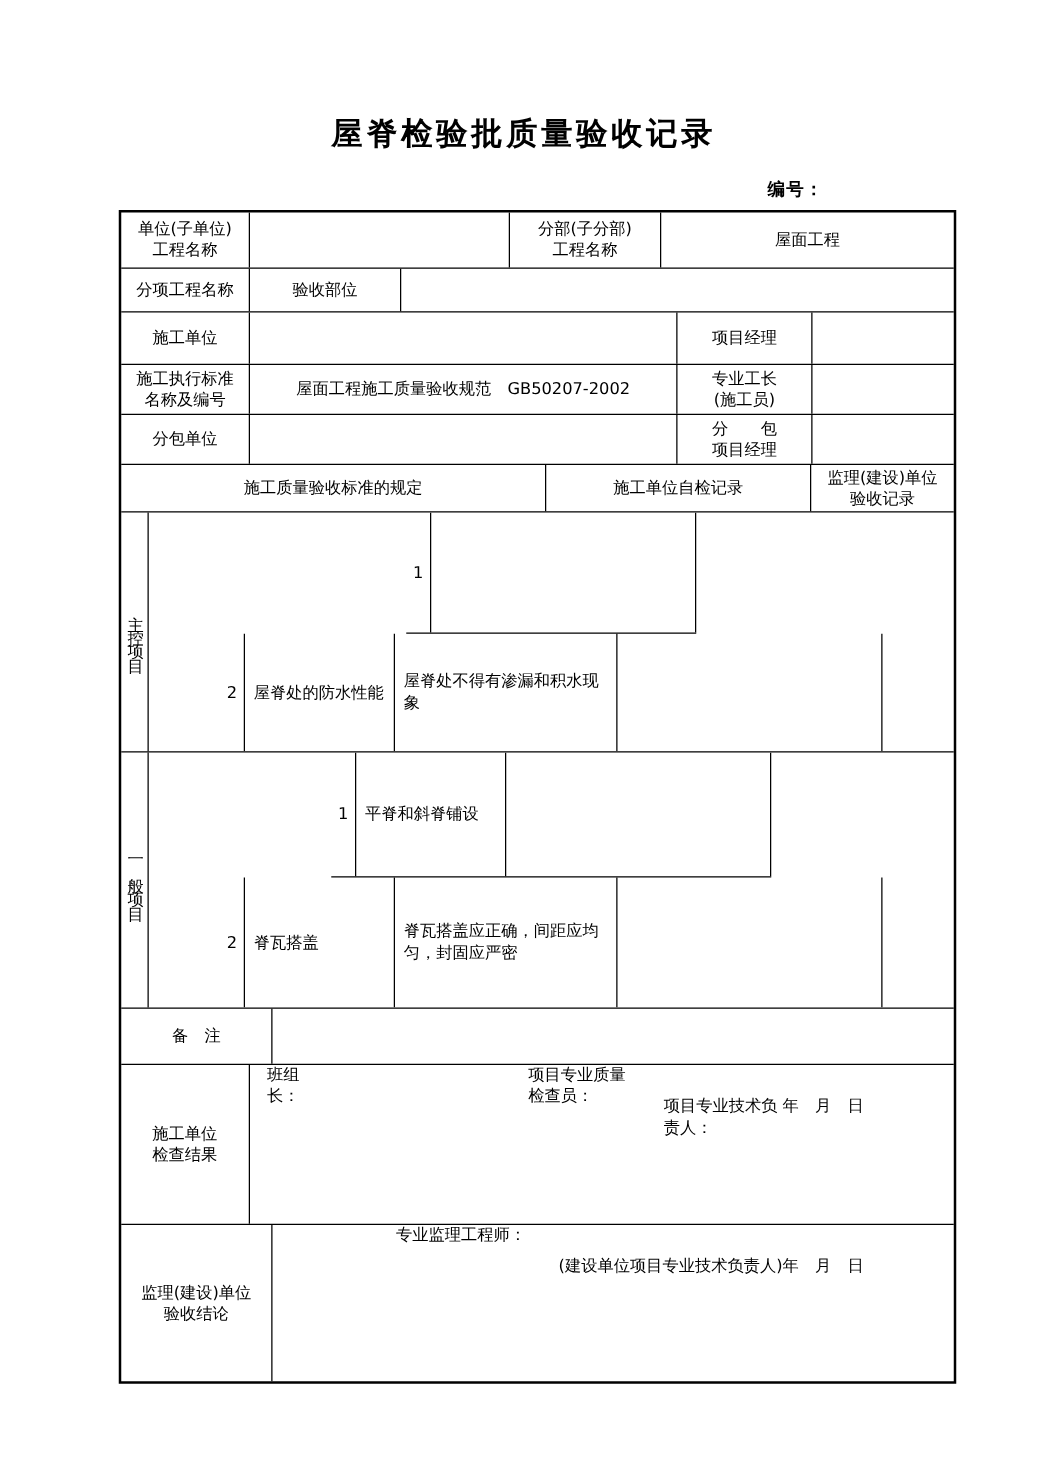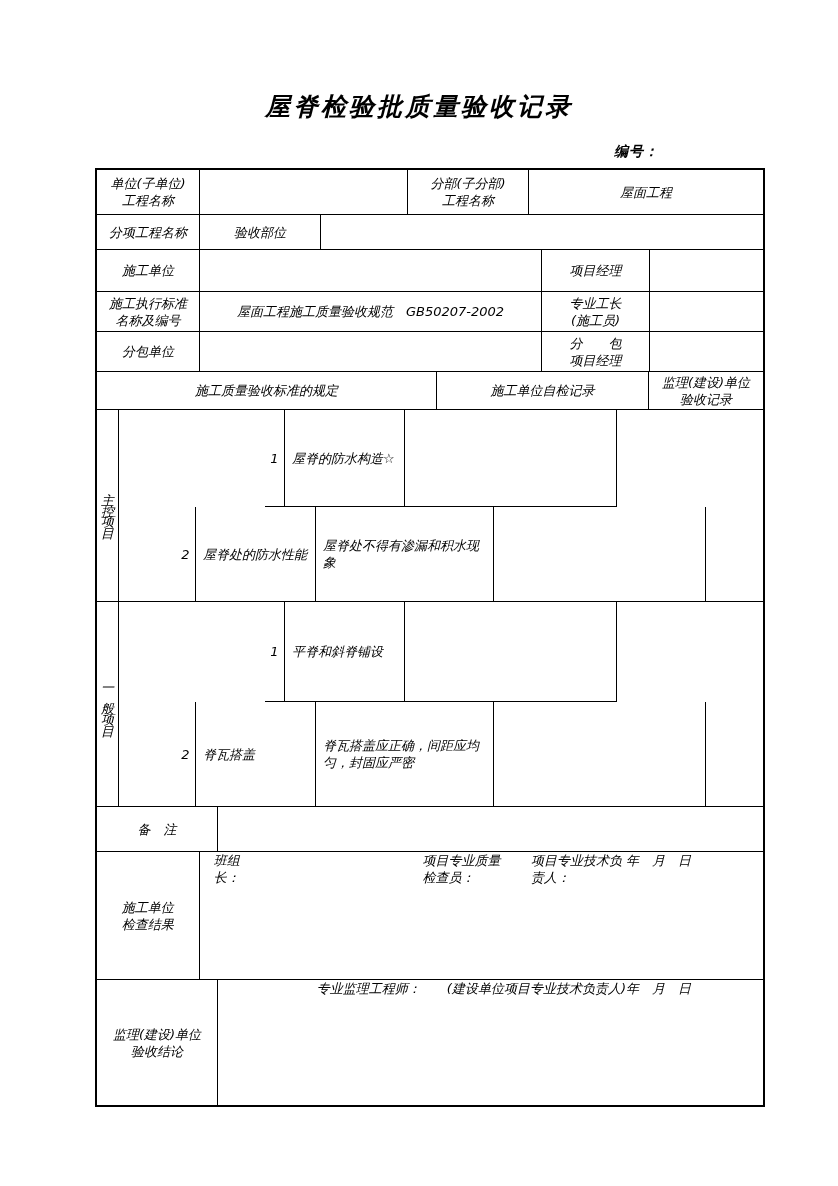--- a/index.html
+++ b/index.html
@@ -3,21 +3,20 @@
 <meta charset="utf-8">
 <style>
   html,body { margin:0; padding:0; background:#ffffff; }
   .page {
     position:relative;
     width:838px; height:1109px;
     background:#ffffff;
     font-family:"DejaVu Sans", sans-serif;
     color:#000000;
     overflow:hidden;
-    font-style:italic;
   }
   .title {
     position:absolute; left:0; top:90px; width:100%;
     margin:0; text-align:center;
     font-size:25px; font-weight:bold; letter-spacing:3px;
   }
   .number {
     position:absolute; left:614px; top:143px;
     font-size:14px; font-weight:bold; letter-spacing:1px;
   }
@@ -50,21 +49,21 @@
     writing-mode:vertical-rl; text-orientation:upright;
     letter-spacing:12px; font-size:13px;
   }
   .sigcell {
     flex-direction:row; align-items:stretch; justify-content:flex-end;
     gap:16px; padding:0 0 12px 0; text-align:left; white-space:normal;
   }
   .sigline { display:flex; }
   .sigline .ml1 { margin-left:14px; }
   .sigline .ml2 { margin-left:176px; }
-  .sigline.spread { justify-content:space-between; padding-left:10px; padding-right:72px; }
+  .sigline.spread { justify-content:space-between; padding-left:10px; padding-right:72px;margin-top:25px; }
   .sigline.eng { padding-left:20px; }
   .date { white-space:pre; }
 </style>
 </head>
 <body>
 
 <div class="page">
 
   <h1 class="title">屋脊检验批质量验收记录</h1>
   <div class="number">编号：</div>
@@ -117,21 +116,20 @@
 验收记录</div>
     </div>
 
     <div class="row qsection" style="height:192px">
       <div class="cell w22">
         <span class="vtext">主控项目</span>
       </div>
       <div class="qrows last cell" style="padding:0; border-right:none; display:flex; white-space:normal;">
         <div class="qrow" style="height:97px">
           <div class="cell w20">1</div>
-          <div class="cell w120 left">屋脊的防水构造☆</div>
           <div class="cell w212"></div>
           <div class="cell last"></div>
         </div>
         <div class="qrow">
           <div class="cell w20">2</div>
           <div class="cell w120 left">屋脊处的防水性能</div>
           <div class="cell w178 left">屋脊处不得有渗漏和积水现象</div>
           <div class="cell w212"></div>
           <div class="cell last"></div>
         </div>

